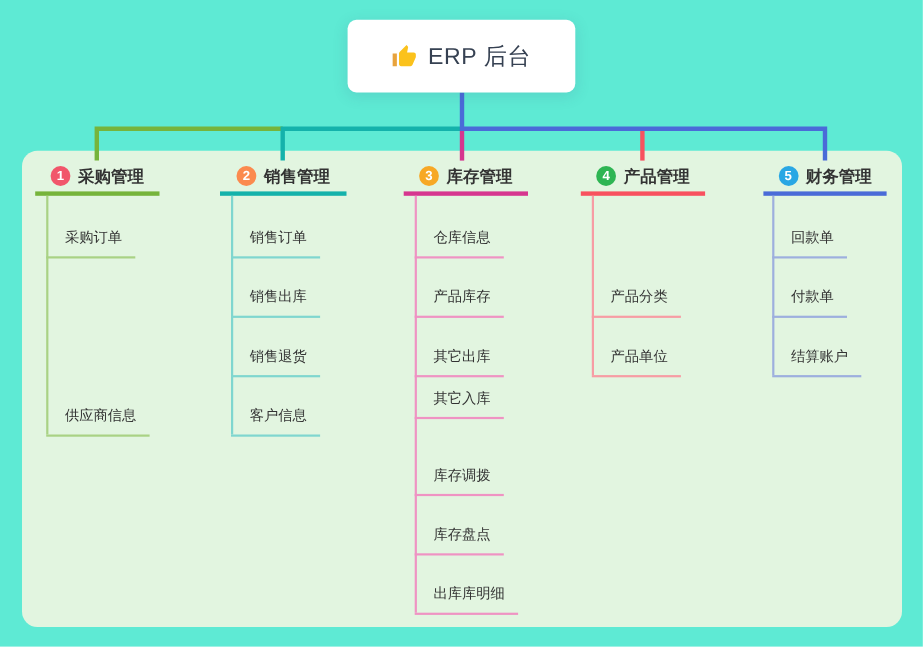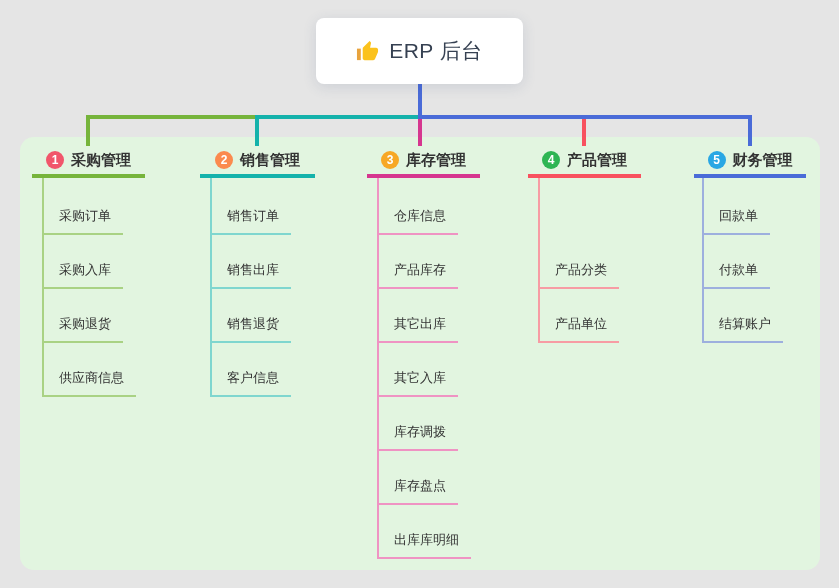--- a/index.html
+++ b/index.html
@@ -1,16 +1,16 @@
 <!DOCTYPE html>
 <html><head>
 <meta charset="utf-8">
 <style>
   html,body{margin:0;padding:0;background:#ffffff;}
-  #stage{position:relative;width:839px;height:588px;background:#e5e5e5;overflow:hidden;
+  #stage{position:relative;width:839px;height:588px;background:#5eead4;overflow:hidden;
          font-family:"Liberation Sans","DejaVu Sans",sans-serif;}
   
   #panel{position:absolute;left:20px;top:137px;width:800px;height:433px;
          background:#e2f5e0;border-radius:14px;}
   
   #wires{position:absolute;left:0;top:0;width:839px;height:588px;pointer-events:none;}
   
   #root{position:absolute;left:316px;top:18px;width:207px;height:66px;background:#ffffff;
         border-radius:8px;box-shadow:0 3px 14px rgba(60,80,120,.14);
         display:flex;align-items:center;justify-content:center;gap:10px;cursor:default;}
@@ -57,43 +57,41 @@
     </svg>
     <span class="label">ERP 后台</span>
   </div>
 
   <div class="hdr b1" style="left:32px;top:146px;width:113px">
     <span class="badge">1</span>
     <span class="label">采购管理</span>
   </div>
   <div class="spine b1" style="left:42px;top:178px;height:217px"></div>
   <div class="child b1" style="left:42px;top:205px">采购订单</div>
-  <div class="child b1" style="left:42px;top:259px">采购入库</div>
-  <div class="child b1" style="left:42px;top:313px">采购退货</div>
   <div class="child b1" style="left:42px;top:367px">供应商信息</div>
 
   <div class="hdr b2" style="left:200px;top:146px;width:115px">
     <span class="badge">2</span>
     <span class="label">销售管理</span>
   </div>
   <div class="spine b2" style="left:210px;top:178px;height:217px"></div>
   <div class="child b2" style="left:210px;top:205px">销售订单</div>
   <div class="child b2" style="left:210px;top:259px">销售出库</div>
   <div class="child b2" style="left:210px;top:313px">销售退货</div>
   <div class="child b2" style="left:210px;top:367px">客户信息</div>
 
   <div class="hdr b3" style="left:367px;top:146px;width:113px">
     <span class="badge">3</span>
     <span class="label">库存管理</span>
   </div>
   <div class="spine b3" style="left:377px;top:178px;height:379px"></div>
   <div class="child b3" style="left:377px;top:205px">仓库信息</div>
   <div class="child b3" style="left:377px;top:259px">产品库存</div>
   <div class="child b3" style="left:377px;top:313px">其它出库</div>
-  <div class="child b3" style="left:377px;top:367px">其它入库</div>
+  <div class="child b3" style="left:377px;top:351px">其它入库</div>
   <div class="child b3" style="left:377px;top:421px">库存调拨</div>
   <div class="child b3" style="left:377px;top:475px">库存盘点</div>
   <div class="child b3" style="left:377px;top:529px">出库库明细</div>
 
   <div class="hdr b4" style="left:528px;top:146px;width:113px">
     <span class="badge">4</span>
     <span class="label">产品管理</span>
   </div>
   <div class="spine b4" style="left:538px;top:178px;height:163px"></div>
   <div class="child b4" style="left:538px;top:259px">产品分类</div>

